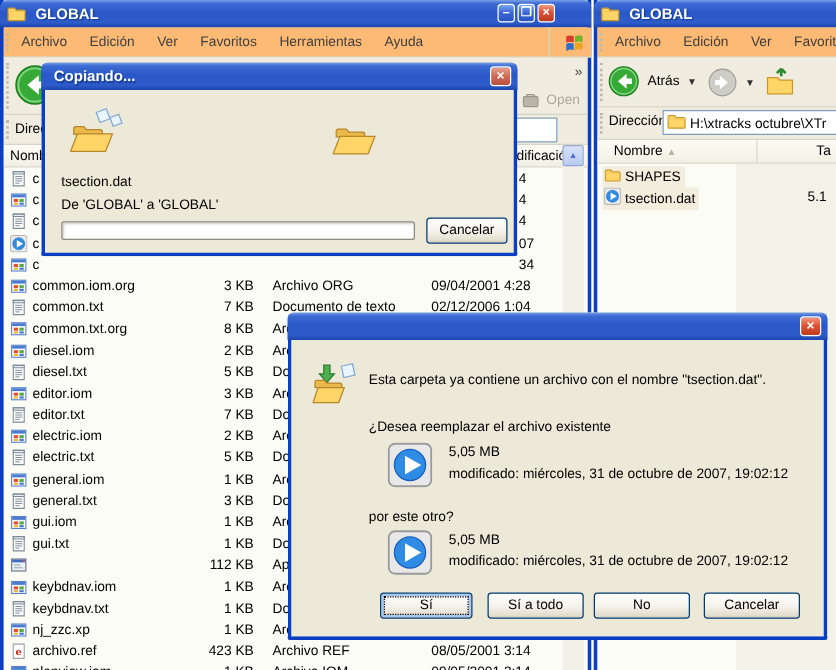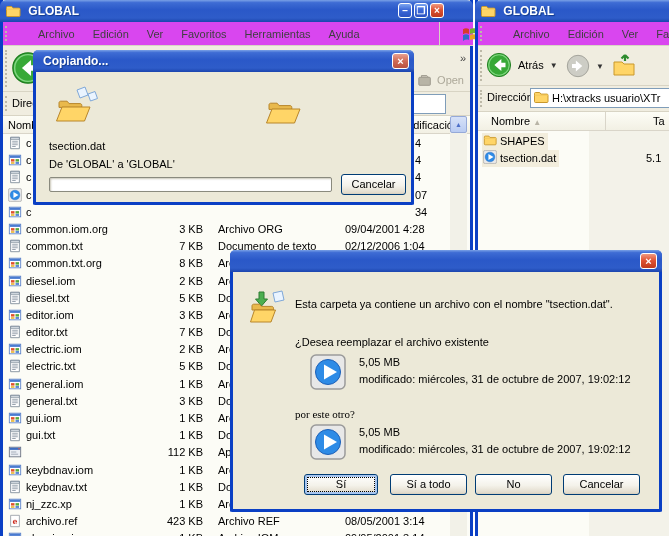--- a/index.html
+++ b/index.html
@@ -10,22 +10,22 @@
     background:linear-gradient(180deg,#7AA1E6 0%,#3E6CD4 12%,#2A58C8 45%,#2E5CC9 82%,#1C45AE 100%);
     color:#fff;font-weight:bold;font-size:12px;line-height:22px;
     text-shadow:1px 1px 1px #123a8a;white-space:nowrap;}
   .titlebar .ticon{display:inline-block;width:16px;height:14px;vertical-align:-2px;margin:0 4px 0 5px;}
   .ticon svg,.aicon svg{width:16px;height:16px;display:block;}
   .tbtns{position:absolute;top:3px;left:398px;display:flex;gap:2px;}
   .tbtn{width:14px;height:15px;border:1px solid #fff;border-radius:3px;color:#fff;
     font-size:10px;line-height:13px;text-align:center;text-shadow:none;font-weight:bold;
     background:linear-gradient(180deg,#7CA6F0,#3C68D8 45%,#2B53C2);}
   .tbtn.close{background:linear-gradient(180deg,#F0997F,#DC5334 45%,#C03A1D);}
-  .menubar{height:24px;background:#d946ef;border-bottom:1px solid #D8D4C4;display:flex;
-    align-items:center;gap:2px;padding-left:27px;font-size:11px;color:#3F3F3F;position:relative;}
+  .menubar{height:24px;background:#fdba74;border-bottom:1px solid #D8D4C4;display:flex;
+    align-items:center;gap:2px;padding-left:6px;font-size:11px;color:#3F3F3F;position:relative;}
   .menu-item{padding:3px 8px;}
   .grip{position:absolute;left:2px;top:4px;bottom:4px;width:3px;border-left:2px dotted #BDB9A8;}
   .toolbar{height:46px;background:#F0EDE0;border-bottom:1px solid #D8D4C4;position:relative;}
   .addrbar{height:24px;background:#F0EDE0;border-bottom:1px solid #D8D4C4;position:relative;
     font-size:11px;color:#000;}
   .addr-label{position:absolute;left:9px;top:5px;}
   .listwrap{position:absolute;left:0;right:0;bottom:0;background:#FCFCF6;overflow:hidden;}
   .lheader{position:absolute;top:0;left:0;right:0;height:18px;background:linear-gradient(180deg,#FDFDF6,#F2F0E4);
     border-bottom:1px solid #D9D5C9;font-size:11px;color:#000;}
   .hcell{position:absolute;top:0;height:18px;line-height:18px;padding-left:5px;border-right:1px solid #D9D5C9;
@@ -521,21 +521,21 @@
         </span>
     </div>
   </div>
   <div class="addrbar" style="height:26px;">
     <span class="grip"></span>
     <span class="addr-label">Dirección</span>
     <span class="addrbox">
       <span class="aicon"><svg viewBox="0 0 16 16">
             <path d="M1.5 4.5c0-.6.4-1 1-1h4.2l1.2 1.6h6.1c.6 0 1 .4 1 1v6.4c0 .6-.4 1-1 1H2.5c-.6 0-1-.4-1-1z" fill="#FFD567" stroke="#C9982C"></path>
             <path d="M1.5 6.2h13.5" stroke="#F2C95E"></path>
-          </svg></span><span>H:\xtracks usuario\XTr</span>
+          </svg></span><span>H:\xtracks octubre\XTr</span>
     </span>
   </div>
   <div class="listwrap" style="top:112px;">
     <div class="r-shade"></div>
     <div class="lheader" style="height:19px;">
       <span class="hcell" style="left:0;width:128px;height:19px;line-height:19px;padding-left:13px;"><span>Nombre</span> <span style="color:#B8B4A6;font-size:8px;">▲</span></span>
       <span class="hcell" style="left:129px;width:80px;height:19px;line-height:19px;padding-left:46px;">Ta</span>
     </div>
     <div class="rows" id="right-rows" style="right:0;top:21px;">
         <div class="r-row"><span class="r-sel"><span class="r-icon"><svg viewBox="0 0 16 16">
@@ -597,21 +597,21 @@
     <span class="txtline" style="left:62px;top:64px;">¿Desea reemplazar el archivo existente</span>
     <span class="icn" style="left:77px;top:82px;width:36px;height:36px;">
         <svg viewBox="0 0 36 36">
           <rect x="1" y="1" width="34" height="34" rx="5" fill="#E8E8E8" stroke="#9A9A9A" stroke-width="1.5"></rect>
           <circle cx="18" cy="18" r="12.5" fill="#2E8BE6" stroke="#1B5FB8"></circle>
           <path d="M14 10.5 L27 18 L14 25.5 Z" fill="#fff"></path>
         </svg>
       </span>
     <span class="txtline" style="left:126px;top:84px;">5,05 MB</span>
     <span class="txtline" style="left:126px;top:101px;">modificado: miércoles, 31 de octubre de 2007, 19:02:12</span>
-    <span class="txtline" style="left:62px;top:136px;font-family:Liberation Serif, serif;">por este otro?</span>
+    <span class="txtline" style="left:62px;top:136px;">por este otro?</span>
     <span class="icn" style="left:77px;top:152px;width:36px;height:36px;">
         <svg viewBox="0 0 36 36">
           <rect x="1" y="1" width="34" height="34" rx="5" fill="#E8E8E8" stroke="#9A9A9A" stroke-width="1.5"></rect>
           <circle cx="18" cy="18" r="12.5" fill="#2E8BE6" stroke="#1B5FB8"></circle>
           <path d="M14 10.5 L27 18 L14 25.5 Z" fill="#fff"></path>
         </svg>
       </span>
     <span class="txtline" style="left:126px;top:154px;">5,05 MB</span>
     <span class="txtline" style="left:126px;top:171px;">modificado: miércoles, 31 de octubre de 2007, 19:02:12</span>
     <span class="xpbtn default" style="left:71px;top:202px;width:74px;">Sí</span>

